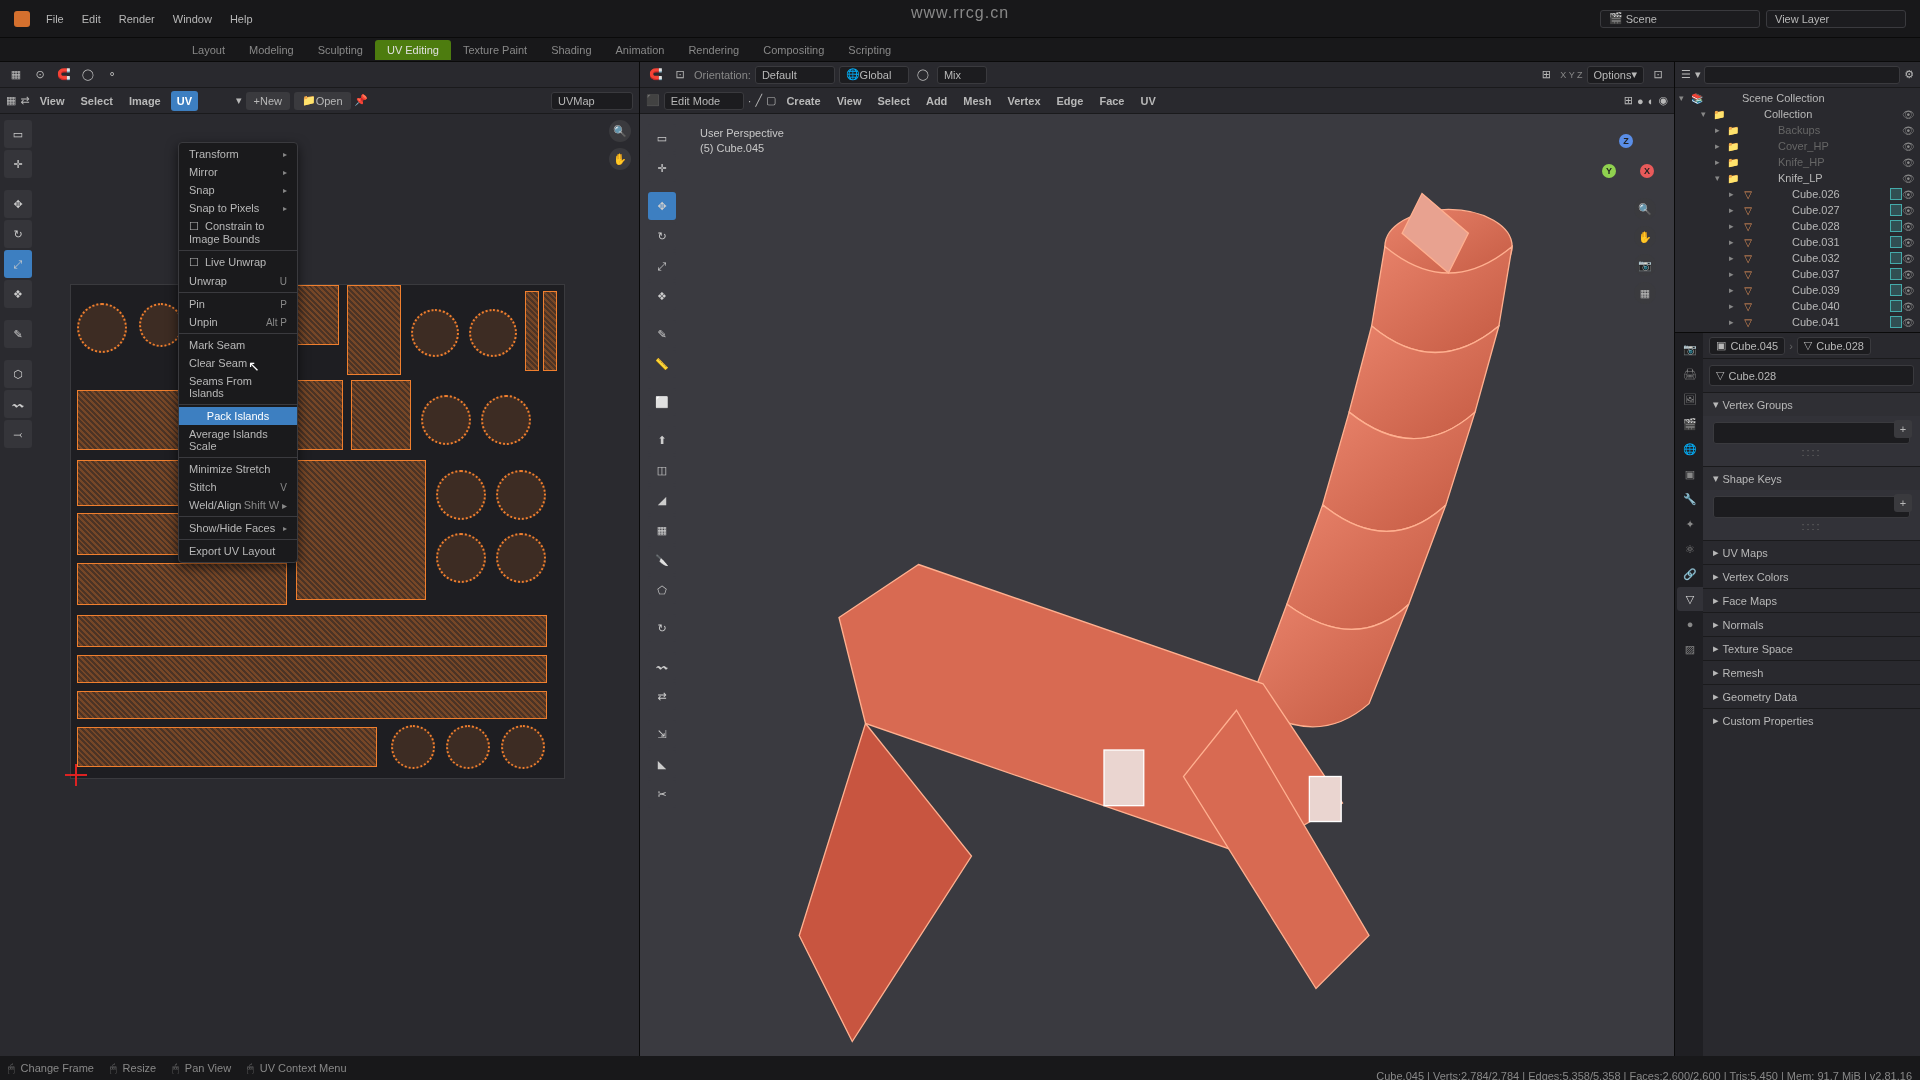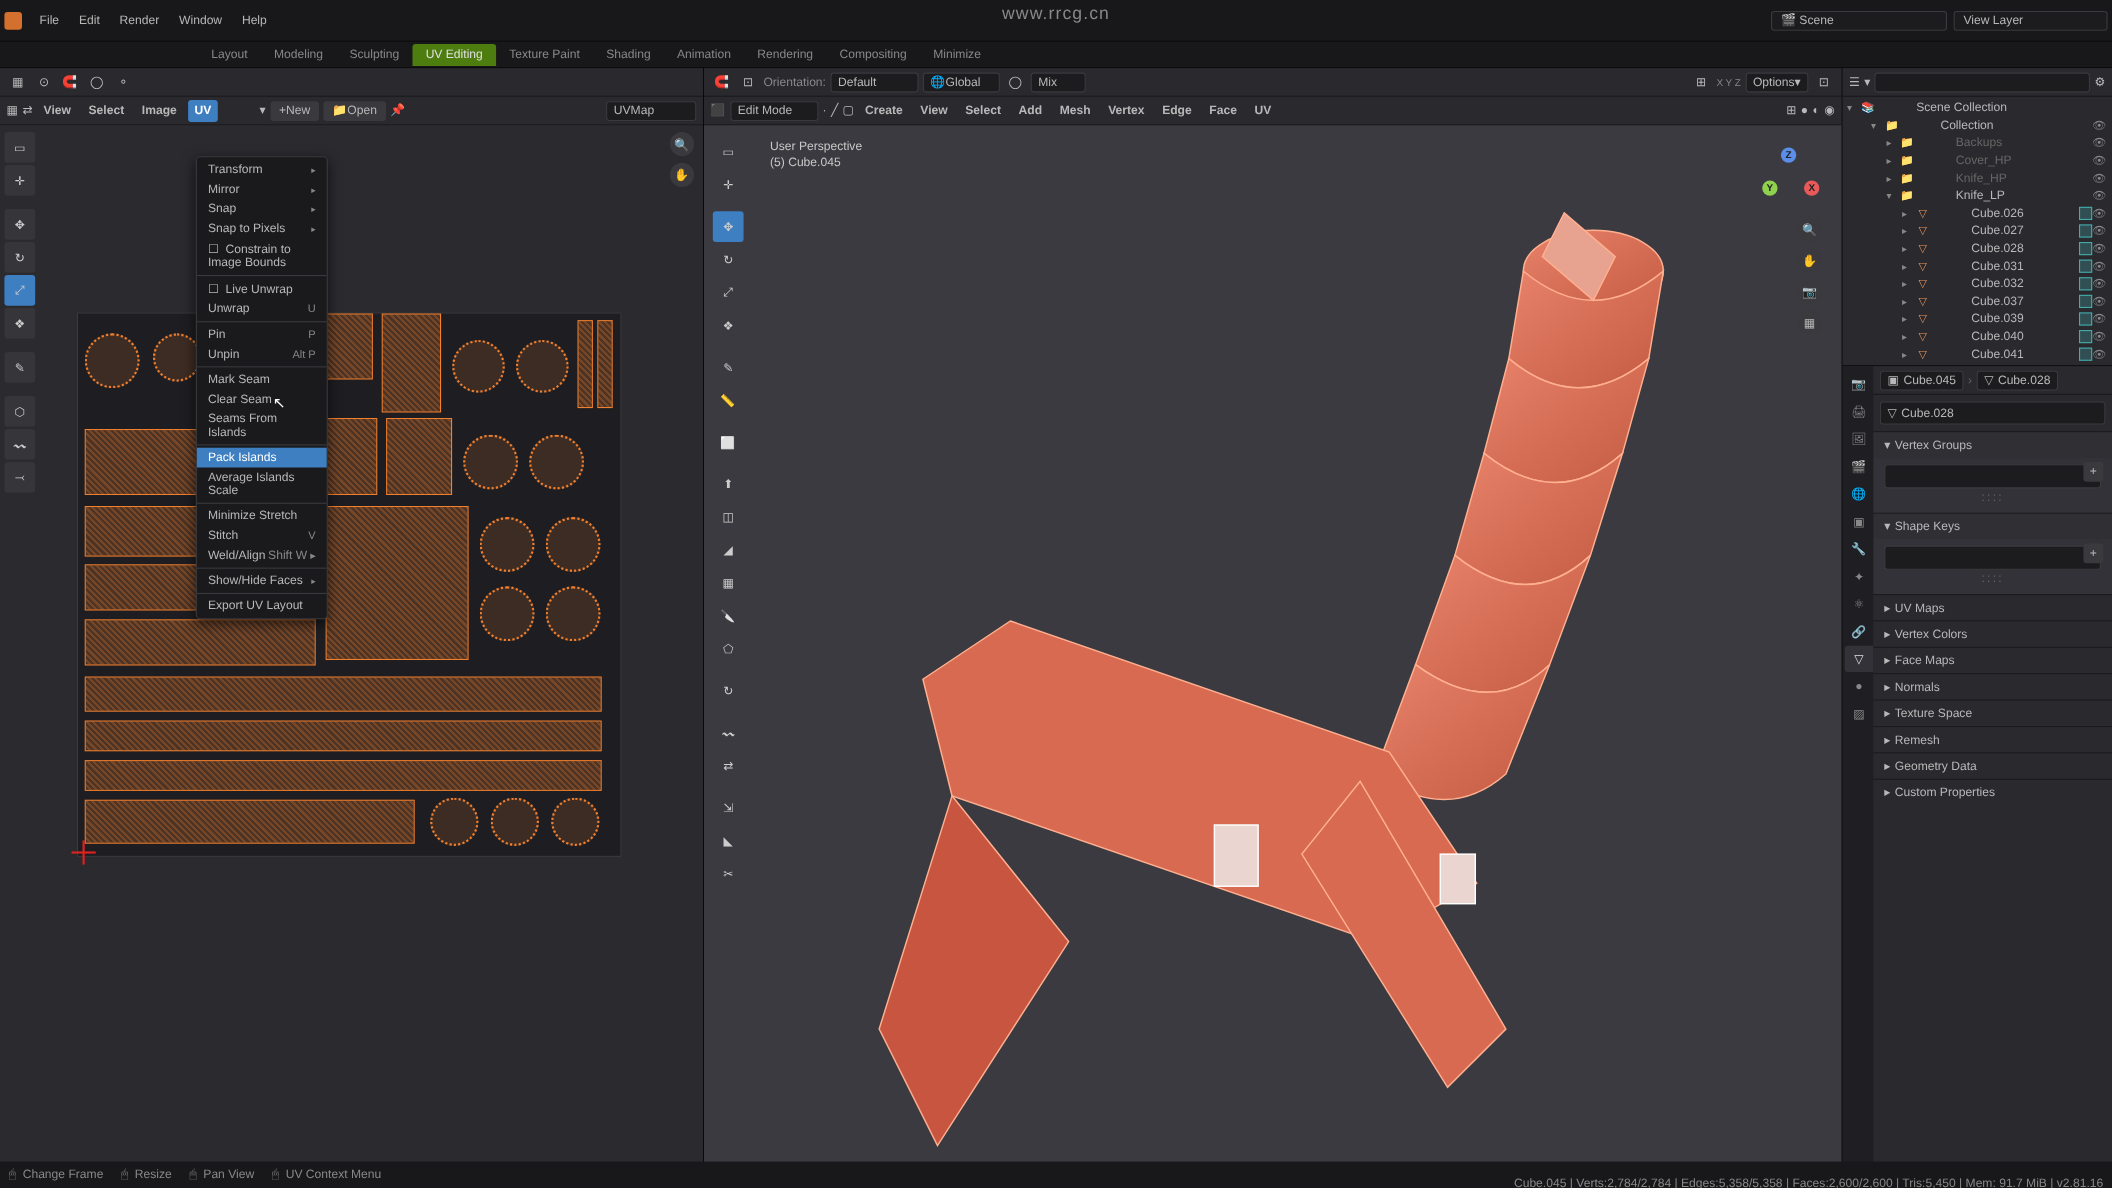--- a/index.html
+++ b/index.html
@@ -1,19 +1,19 @@
 <!DOCTYPE html>
 <html><head>
 <meta charset="utf-8">
 <style>
 * { margin: 0; padding: 0; box-sizing: border-box; font-family: sans-serif; font-size: 11px; user-select: none; }
 body { background: #29292e; color: #b8b8b8; width: 1920px; height: 1080px; overflow: hidden; position: relative; }
 
 
-.topbar { height: 38px; background: #18181a; display: flex; align-items: center; padding: 0 4px; border-bottom: 1px solid #0a0a0a; }
+.topbar { height: 38px; background: #18181a; display: flex; align-items: center; padding: 0 14px; border-bottom: 1px solid #0a0a0a; }
 .topbar .logo { width: 16px; height: 16px; background: #d4702e; border-radius: 3px; margin-right: 8px; }
 .topbar-menu { display: flex; gap: 2px; }
 .topbar-menu span { padding: 4px 8px; cursor: pointer; }
 .topbar-right { margin-left: auto; display: flex; align-items: center; gap: 6px; }
 .topbar-field { background: #1c1c1f; border: 1px solid #3a3a3e; border-radius: 3px; padding: 2px 8px; height: 18px; display: flex; align-items: center; }
 
 
 .workspace-tabs { height: 24px; background: #18181a; display: flex; align-items: center; padding: 0 180px; gap: 0; border-bottom: 1px solid #0a0a0a; }
 .workspace-tab { padding: 4px 12px; cursor: pointer; color: #888; }
 .workspace-tab.active { background: #4d7c0f; color: #e0e0e0; border-radius: 3px 3px 0 0; }
@@ -50,21 +50,21 @@
 .cursor-cross::before { left: 10px; top: 0; width: 2px; height: 22px; }
 .cursor-cross::after { top: 10px; left: 0; height: 2px; width: 22px; }
 
 
 .nav-icons { position: absolute; right: 8px; top: 58px; display: flex; flex-direction: column; gap: 6px; z-index: 5; }
 .nav-icon { width: 22px; height: 22px; background: #3a3a3e; border-radius: 11px; display: flex; align-items: center; justify-content: center; cursor: pointer; }
 
 
 .dropdown { position: absolute; left: 178px; top: 80px; width: 120px; background: #1a1a1c; border: 1px solid #3a3a3e; border-radius: 4px; box-shadow: 0 4px 12px rgba(0,0,0,0.6); z-index: 100; padding: 2px 0; }
 .dd-item { padding: 3px 10px; display: flex; align-items: center; justify-content: space-between; cursor: pointer; position: relative; }
-.dd-item.highlight { background: #3d7fc1; color: #fff; }
+.dd-item.highlight { background: #3d7fc1; color: #fff; justify-content: center; }
 .dd-sep { height: 1px; background: #3a3a3e; margin: 2px 0; }
 .dd-sub { color: #888; font-size: 10px; }
 .dd-arrow { font-size: 8px; color: #888; }
 .dd-check { width: 12px; margin-right: 4px; display: inline-block; }
 
 
 .vp-canvas { flex: 1; background: #3a3a40; position: relative; overflow: hidden; }
 .vp-info { position: absolute; left: 60px; top: 12px; color: #c8c8c8; font-size: 11px; line-height: 1.4; }
 
 
@@ -157,21 +157,21 @@
 <div class="workspace-tabs">
   <div class="workspace-tab">Layout</div>
   <div class="workspace-tab">Modeling</div>
   <div class="workspace-tab">Sculpting</div>
   <div class="workspace-tab active">UV Editing</div>
   <div class="workspace-tab">Texture Paint</div>
   <div class="workspace-tab">Shading</div>
   <div class="workspace-tab">Animation</div>
   <div class="workspace-tab">Rendering</div>
   <div class="workspace-tab">Compositing</div>
-  <div class="workspace-tab">Minimize</div>
+  <div class="workspace-tab">Scripting</div>
 </div>
 
 <div class="main">
 
   <div class="left-pane">
     <div class="editor-header">
       <div class="icon-btn">▦</div>
       <div class="icon-btn">⊙</div>
       <div class="icon-btn">🧲</div>
       <div class="icon-btn">◯</div>

